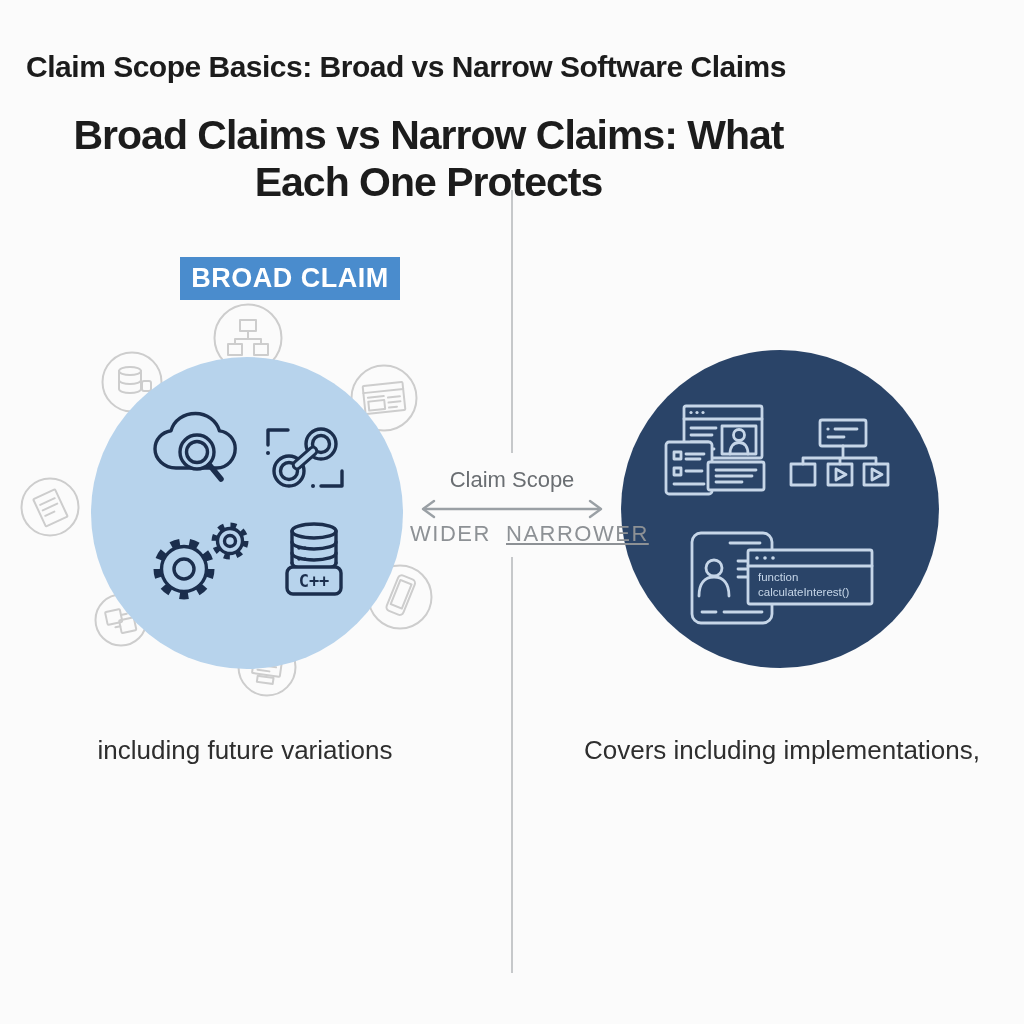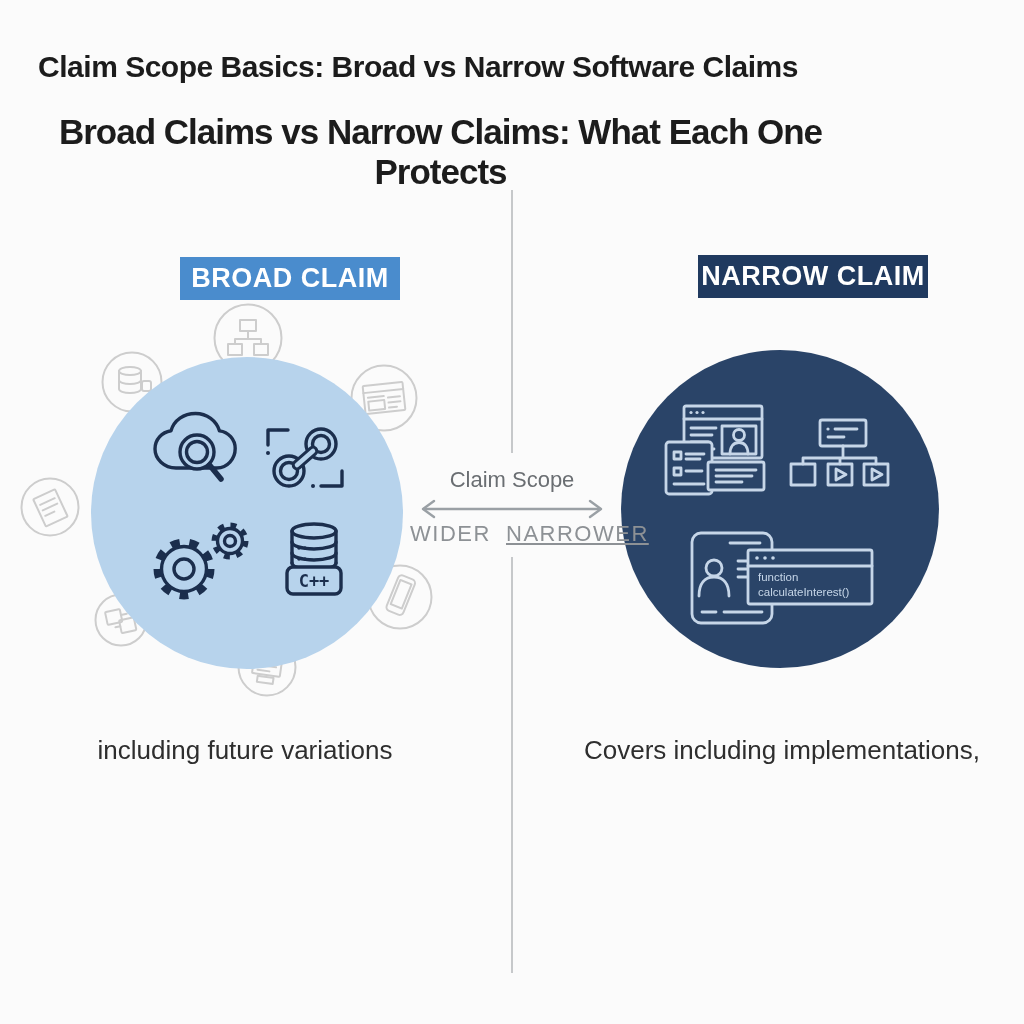--- a/index.html
+++ b/index.html
@@ -5,23 +5,23 @@
   * { margin:0; padding:0; box-sizing:border-box; }
   :root{
     --broad-header-bg:#4a8ccd; --broad-circle-fill:#b7d3ec; --broad-icon-stroke:#1b2e4d;
     --narrow-header-bg:#203a5f; --narrow-circle-fill:#2a4468; --narrow-icon-stroke:#c6d6e8;
     --divider-gray:#c6c8ca; --faint-icon-gray:#cdcdcd; --scale-text-gray:#6a6e72;
     --direction-text-gray:#8d9195; --arrow-gray:#9aa0a5; --title-color:#1c1c1c; --caption-color:#2e2e2e;
   }
   body { font-family:"Liberation Sans",sans-serif; background:#ffffff; }
   .canvas { position:relative; width:1024px; height:1024px; background:#fbfbfb; overflow:hidden; }
   .abs { position:absolute; }
-  .title { left:12px; width:812px; text-align:center; font-weight:bold; color:var(--title-color); }
+  .title { left:0; width:812px; text-align:center; font-weight:bold; color:var(--title-color); }
   #title1 { top:50px; font-size:30px; letter-spacing:-0.5px; }
-  #title2 { top:112px; font-size:35px; letter-spacing:-1px;padding-left:45px; }
+  #title2 { top:112px; font-size:41px; letter-spacing:-1px;padding-left:45px; }
   .divider { left:511px; width:2px; background:var(--divider-gray); }
   #divider-top { top:190px; height:263px; }
   #divider-bottom { top:557px; height:416px; }
   .badge { height:43px; display:flex; align-items:center; justify-content:center;
            color:#ffffff; font-weight:bold; font-size:27px; letter-spacing:0.5px;margin-left:40px; }
   #badge-broad { left:140px; top:257px; width:220px; background:var(--broad-header-bg); }
   #badge-narrow { left:658px; top:255px; width:230px; background:var(--narrow-header-bg); }
   .circle { border-radius:50%; }
   #circle-broad { left:91px; top:357px; width:312px; height:312px; background:var(--broad-circle-fill); }
   #circle-narrow { left:621px; top:350px; width:318px; height:318px; background:var(--narrow-circle-fill); }
@@ -110,23 +110,20 @@
     <circle class="f-ic" cx="33" cy="33" r="31.5"></circle>
     <g transform="rotate(22 33 33)">
       <rect class="f-ic" x="24" y="12" width="18" height="38" rx="4"></rect>
       <rect class="f-ic" x="27" y="17" width="12" height="26"></rect>
     </g>
   </svg>
 
   <div class="abs badge" id="badge-broad">
     <span>BROAD CLAIM</span>
   </div>
-  <div class="abs badge" id="badge-narrow">
-    <span>NARROW CLAIM</span>
-  </div>
 
   <div class="abs circle" id="circle-broad"></div>
   <div class="abs circle" id="circle-narrow"></div>
 
   <svg class="abs" style="left:150px;top:410px;" width="100" height="80" viewBox="0 0 100 80">
     <path class="b-ic" d="M67 58 H26 C14 58 5 49 5 39 C5 29.6 11.6 22.3 21 20.8 C24 10.3 33.8 3.5 45.5 3.5 C57 3.5 66.5 10.7 69.5 20.9 C78.4 22 85.2 29.4 85.2 38.6 C85.2 49 77.4 58 67 58"></path>
     <circle class="b-ic bgb" cx="47" cy="42" r="17"></circle>
     <circle class="b-ic" cx="47" cy="42" r="10.5"></circle>
     <line class="b-ic handle" x1="59.5" y1="55" x2="71" y2="69"></line>
   </svg>

